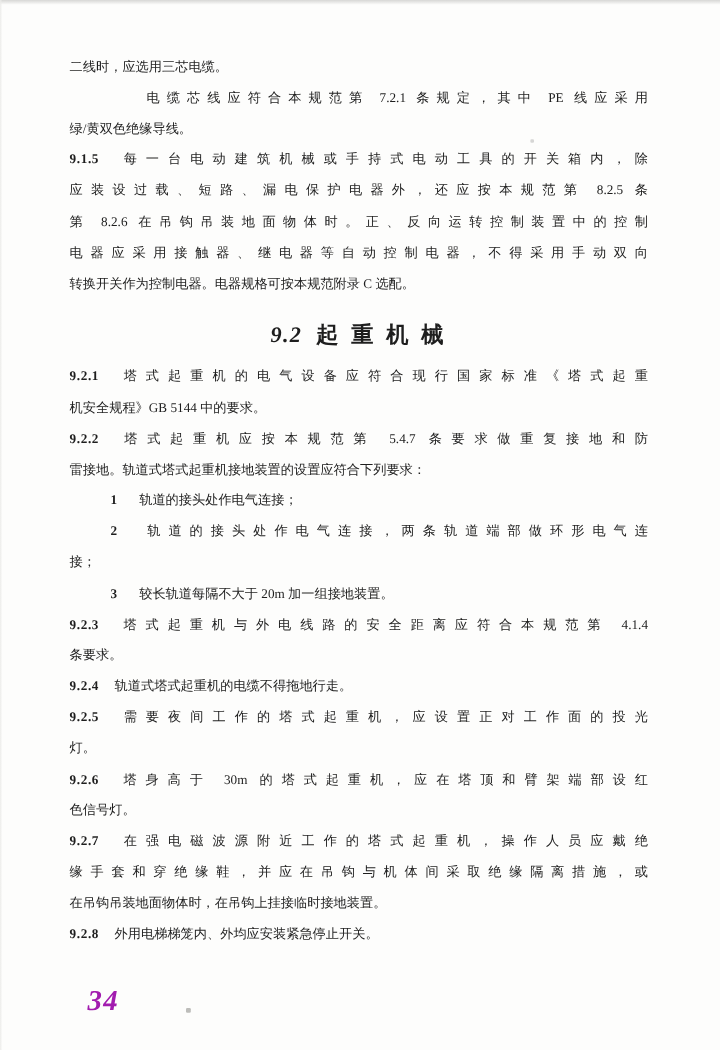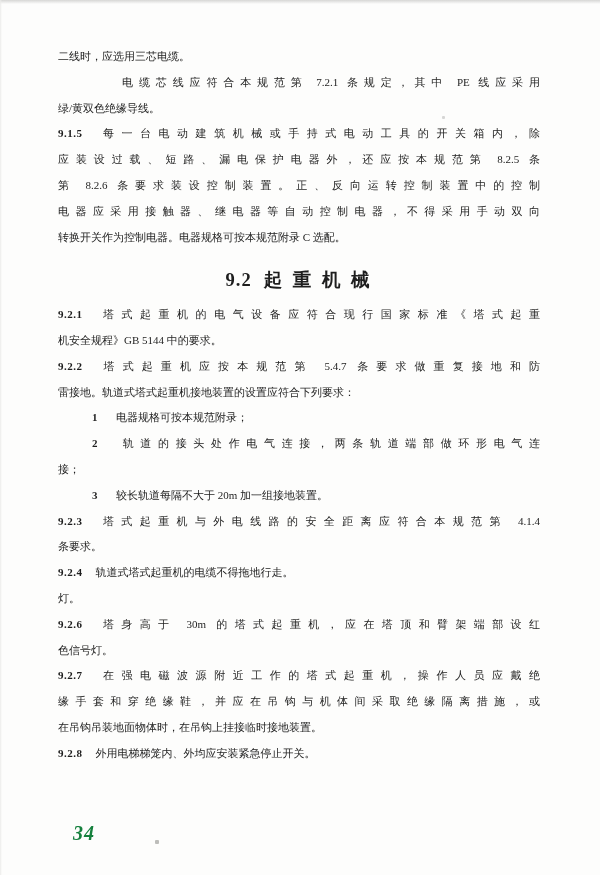--- a/index.html
+++ b/index.html
@@ -65,32 +65,33 @@
   .line.heading {
     height: auto;
     text-align: center;
     font-weight: bold;
     font-size: 18.5px;
     margin: 18px 0 8px 0;
   }
   .line.heading .num {
     margin-right: 12px;
     letter-spacing: 1px;
+    font-style: italic;
   }
   .line.heading .txt {
     letter-spacing: 3px;
   }
   .page-number {
     position: absolute;
     left: 73px;
     top: 822px;
-    font-size: 20px;
+    font-size: 24px;
     font-style: italic;
     font-weight: 600;
-    color: #15803d;
+    color: #a21caf;
     letter-spacing: 1px;
   }
   .speck {
     position: absolute;
     background: #bdbdba;
     border-radius: 1px;
   }
   .speck.s1 { left: 155px; top: 840px; width: 4px; height: 4px; }
   .speck.s2 { left: 442px; top: 116px; width: 3px; height: 3px; opacity: .6; }
 </style>
@@ -106,50 +107,51 @@
 
   <div class="line body justify indent"><span class="txt">电缆芯线应符合本规范第 7.2.1 条规定，其中 PE 线应采用</span></div>
 
   <div class="line body"><span class="txt">绿/黄双色绝缘导线。</span></div>
 
   <div class="line clause justify"><span class="num">9.1.5</span><span class="txt">每一台电动建筑机械或手持式电动工具的开关箱内，除</span></div>
 
   <div class="line body justify"><span class="txt">应装设过载、短路、漏电保护电器外，还应按本规范第 8.2.5 条</span></div>
 
 
-  <div class="line body justify"><span class="txt">第 8.2.6 条要求装设控制装置。正、反向运转控制装置中的控制</span></div>
+  <div class="line body justify"><span class="txt">第 8.2.6 在吊钩吊装地面物体时。正、反向运转控制装置中的控制</span></div>
 
   <div class="line body justify"><span class="txt">电器应采用接触器、继电器等自动控制电器，不得采用手动双向</span></div>
 
   <div class="line body"><span class="txt">转换开关作为控制电器。电器规格可按本规范附录 C 选配。</span></div>
 
   <div class="line heading"><span class="num">9.2</span><span class="txt">起 重 机 械</span></div>
 
   <div class="line clause justify"><span class="num">9.2.1</span><span class="txt">塔式起重机的电气设备应符合现行国家标准《塔式起重</span></div>
 
   <div class="line body"><span class="txt">机安全规程》GB 5144 中的要求。</span></div>
 
   <div class="line clause justify"><span class="num">9.2.2</span><span class="txt">塔式起重机应按本规范第 5.4.7 条要求做重复接地和防</span></div>
 
   <div class="line body"><span class="txt">雷接地。轨道式塔式起重机接地装置的设置应符合下列要求：</span></div>
 
-  <div class="line item"><span class="num">1</span><span class="txt">电器规格可按本规范附录；</span></div>
+  <div class="line item"><span class="num">1</span><span class="txt">轨道的接头处作电气连接；</span></div>
 
   <div class="line item justify"><span class="num">2</span><span class="txt">轨道的接头处作电气连接，两条轨道端部做环形电气连</span></div>
 
   <div class="line body"><span class="txt">接；</span></div>
 
   <div class="line item"><span class="num">3</span><span class="txt">较长轨道每隔不大于 20m 加一组接地装置。</span></div>
 
   <div class="line clause justify"><span class="num">9.2.3</span><span class="txt">塔式起重机与外电线路的安全距离应符合本规范第 4.1.4</span></div>
 
   <div class="line body"><span class="txt">条要求。</span></div>
 
   <div class="line clause"><span class="num">9.2.4</span><span class="txt">轨道式塔式起重机的电缆不得拖地行走。</span></div>
 
+  <div class="line clause justify"><span class="num">9.2.5</span><span class="txt">需要夜间工作的塔式起重机，应设置正对工作面的投光</span></div>
 
   <div class="line body"><span class="txt">灯。</span></div>
 
   <div class="line clause justify"><span class="num">9.2.6</span><span class="txt">塔身高于 30m 的塔式起重机，应在塔顶和臂架端部设红</span></div>
 
   <div class="line body"><span class="txt">色信号灯。</span></div>
 
   <div class="line clause justify"><span class="num">9.2.7</span><span class="txt">在强电磁波源附近工作的塔式起重机，操作人员应戴绝</span></div>
 
   <div class="line body justify"><span class="txt">缘手套和穿绝缘鞋，并应在吊钩与机体间采取绝缘隔离措施，或</span></div>

